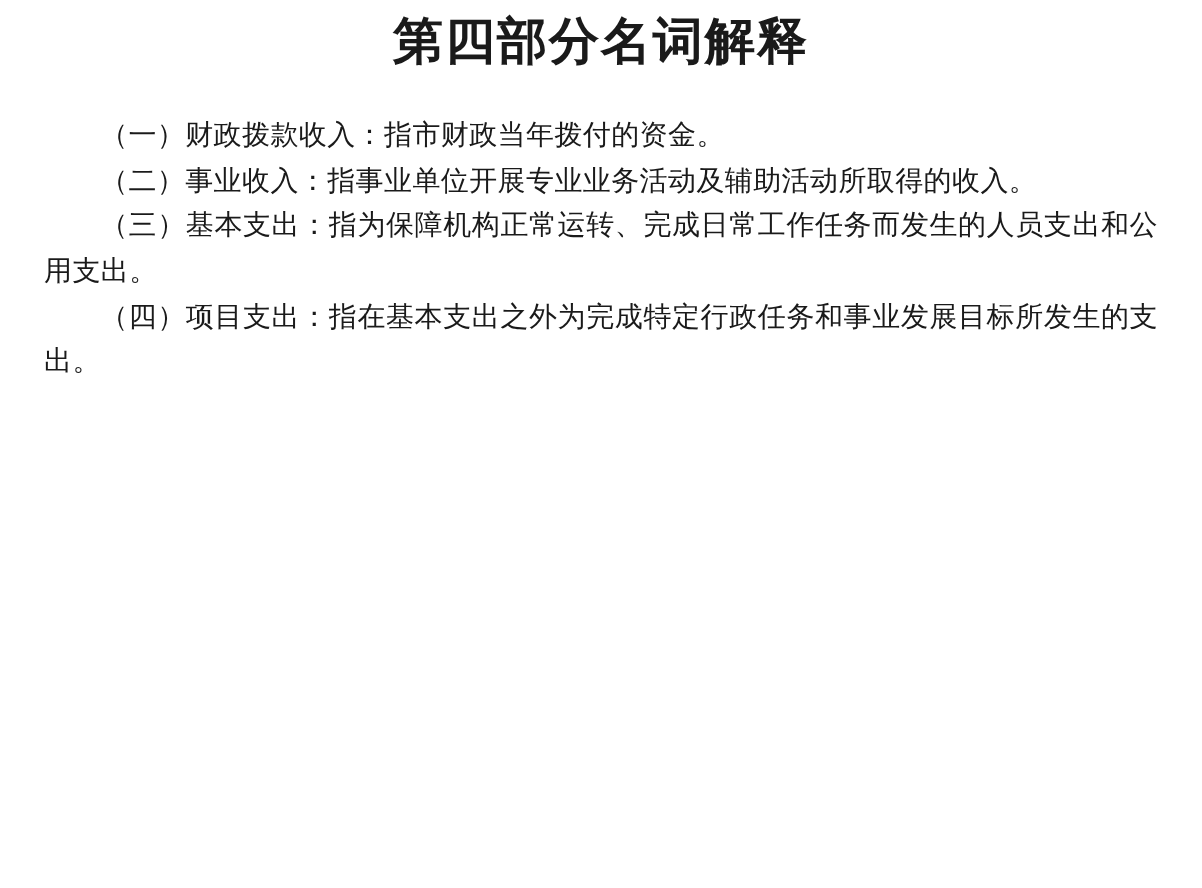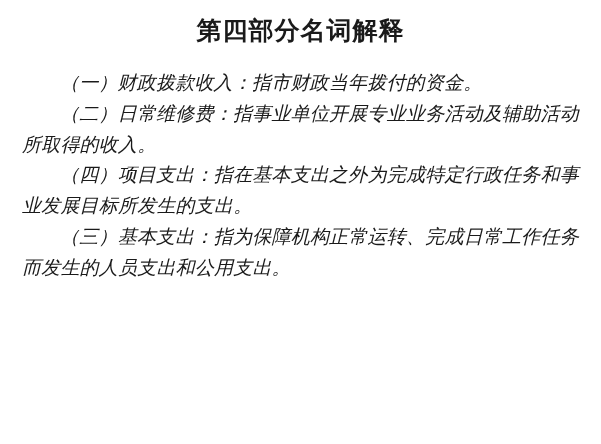--- a/index.html
+++ b/index.html
@@ -19,44 +19,43 @@
     height: 444px;
     box-sizing: border-box;
     padding: 0 22px;
     position: relative;
   }
   .doc-title {
     text-align: center;
     font-size: 25px;
     font-weight: bold;
     letter-spacing: 1px;
-    margin-top: 14px;
+    margin-top: 4px;
     margin-bottom: 20px;
     font-family: Liberation Sans, sans-serif;
   }
   .body-text {
-    font-size: 19px;
+    font-size: 14px;
     line-height: 1.62;
     text-align: justify;
     text-justify: inter-ideograph;
     letter-spacing: 0.2px;
-    font-style: italic;
   }
   .para {
     margin: 0;
     text-indent: 2em;
   }
 </style>
 </head>
 <body>
 
 <div class="page">
 
   <div class="doc-title">第四部分名词解释</div>
 
   <div class="body-text">
     <p class="para">（一）财政拨款收入：指市财政当年拨付的资金。</p>
-    <p class="para">（二）日常维修费：指事业单位开展专业业务活动及辅助活动所取得的收入。</p>
+    <p class="para">（二）事业收入：指事业单位开展专业业务活动及辅助活动所取得的收入。</p>
+    <p class="para">（三）基本支出：指为保障机构正常运转、完成日常工作任务而发生的人员支出和公用支出。</p>
     <p class="para">（四）项目支出：指在基本支出之外为完成特定行政任务和事业发展目标所发生的支出。</p>
-    <p class="para">（三）基本支出：指为保障机构正常运转、完成日常工作任务而发生的人员支出和公用支出。</p>
   </div>
 
 </div>
 
 </body></html>

